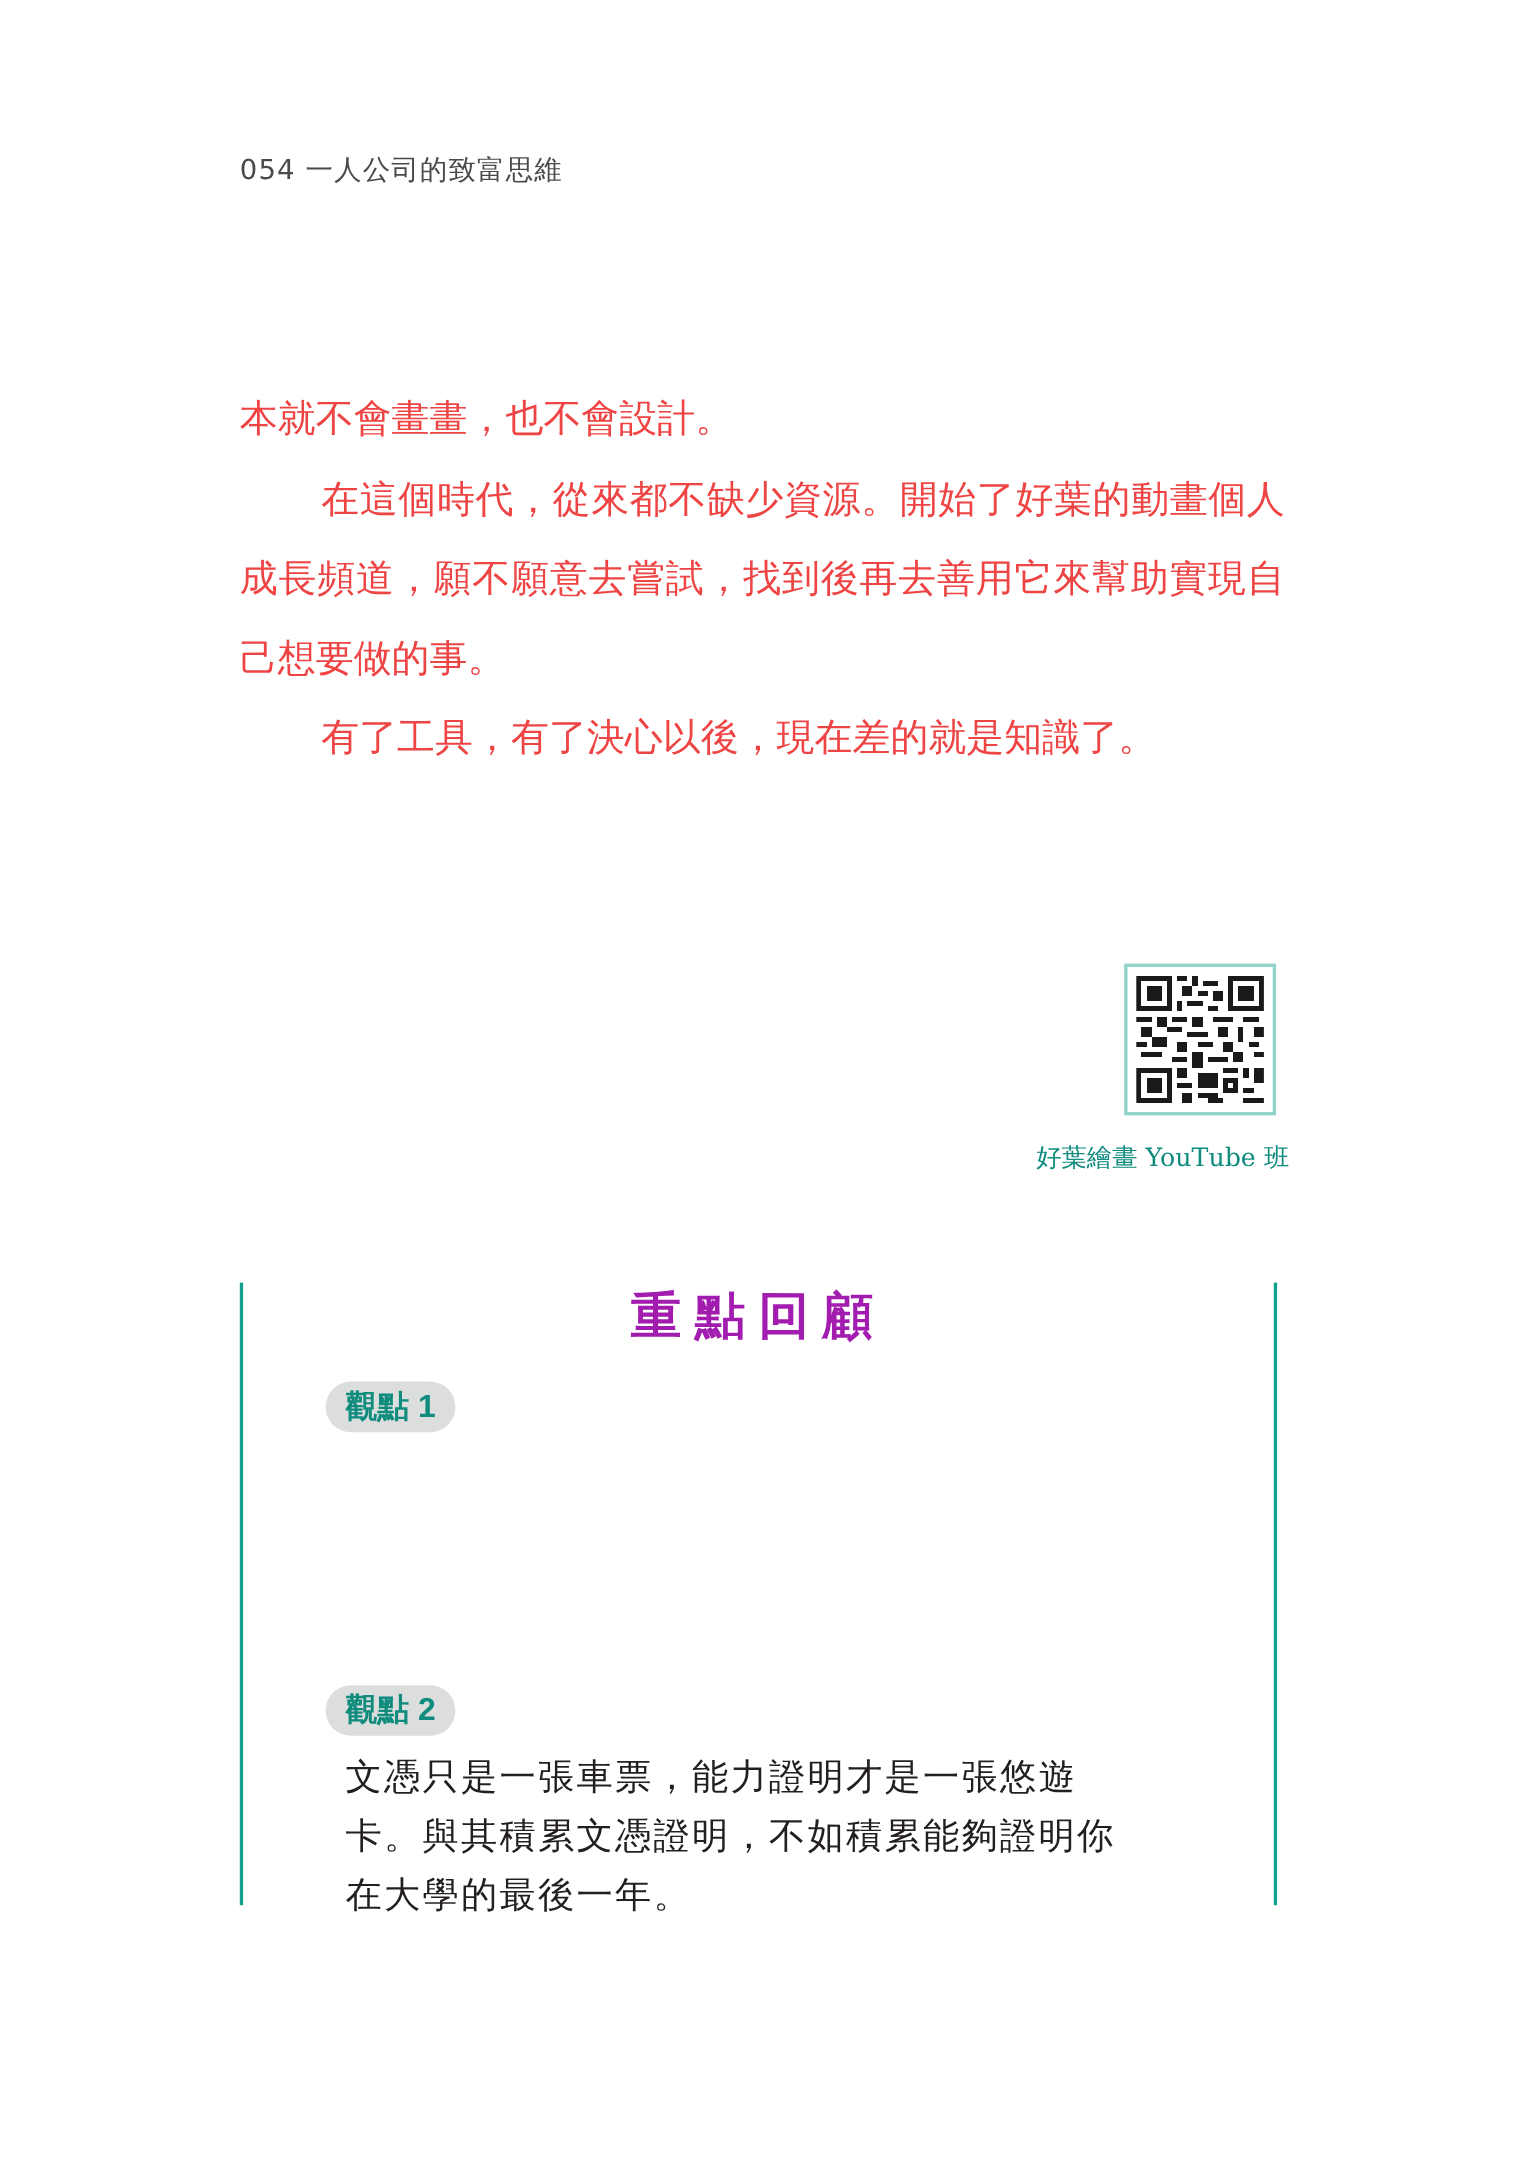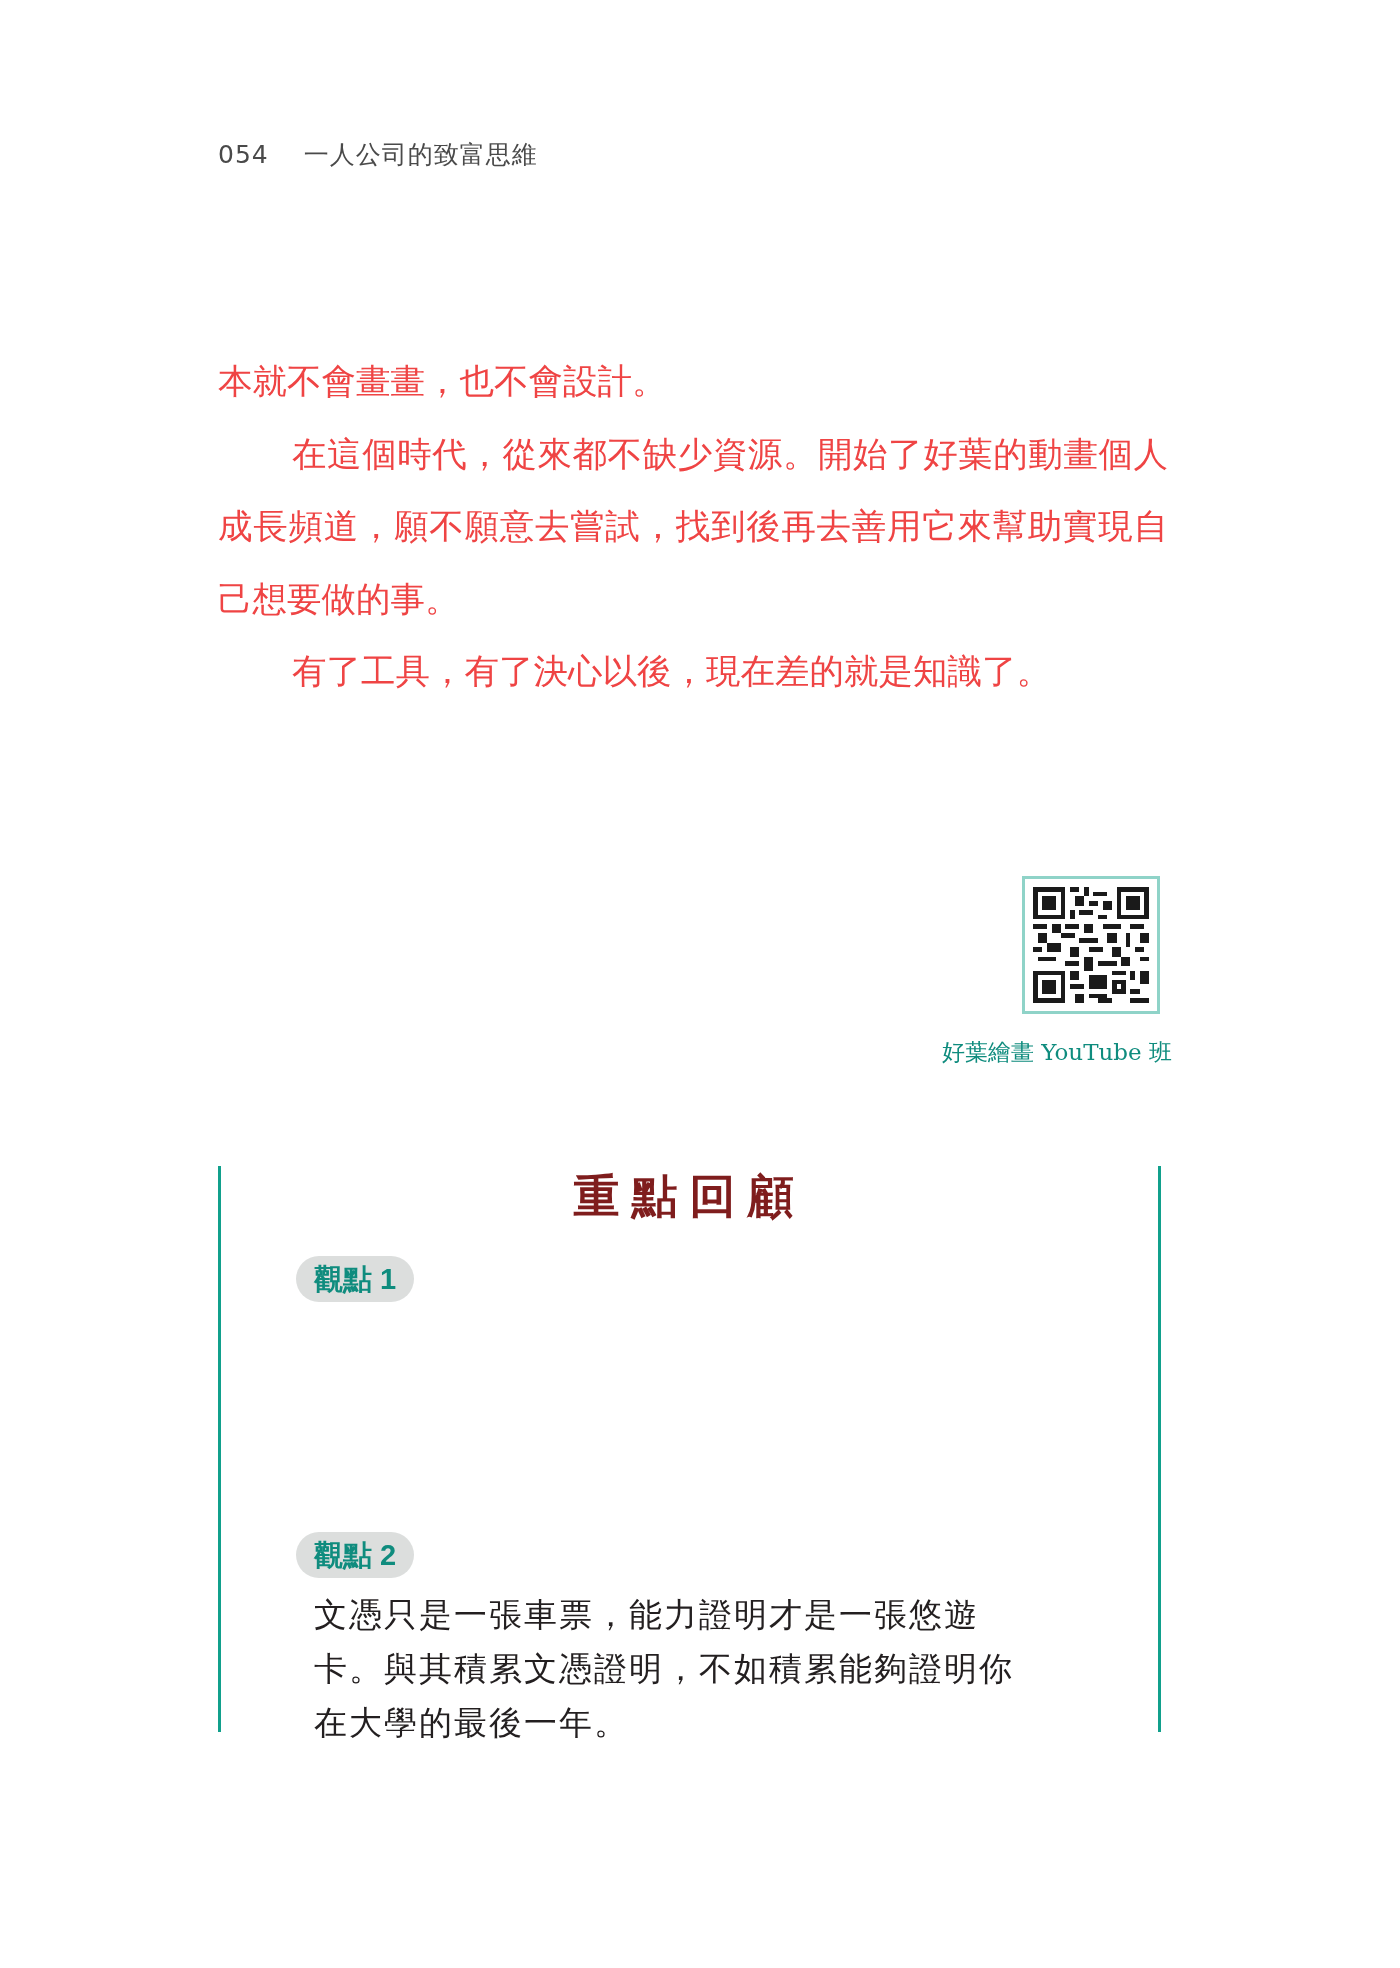--- a/index.html
+++ b/index.html
@@ -1,36 +1,36 @@
 <!DOCTYPE html>
 <html><head>
 <meta charset="utf-8">
 <style>
   html, body { margin: 0; padding: 0; background: #ffffff; }
   body { width: 1400px; height: 1968px; position: relative; overflow: hidden;
          font-family: "DejaVu Serif", "Liberation Serif", serif; color: #231f20; }
   .page-header { position: absolute; left: 218px; top: 138px; font-family: "DejaVu Sans", "Liberation Sans", sans-serif;
                  font-size: 25px; color: #4a4a4a; letter-spacing: 1px; }
-  .page-header .num { margin-right: 26px; }
+  .page-header .num { }
   .body-text { position: absolute; left: 218px; width: 950px; top: 348px;
                font-family: Liberation Mono, monospace; font-size: 34.5px; line-height: 72.5px;
                color: #ef4444; }
   .body-text p { margin: 0; text-align: justify; text-align-last: left; letter-spacing: 0px; }
   .body-text p.indent { text-indent: 74px; }
   .qr-wrap { position: absolute; left: 1022px; top: 876px; width: 138px; height: 138px;
              border: 3px solid #8fd3c8; background: #fff; box-sizing: border-box; }
   .qr-wrap svg { position: absolute; left: 8px; top: 8px; width: 116px; height: 116px; }
   .qr-caption { position: absolute; right: 228px; top: 1037px; font-family: "DejaVu Serif", "Liberation Serif", serif;
                 font-size: 23px; color: #0f8c7e; white-space: nowrap; }
   .review-box { position: absolute; left: 218px; top: 1166px; width: 943px; height: 566px; }
   .review-box .rule-left { position: absolute; left: 0; top: 0; width: 3px; height: 100%; background: #11a08c; }
   .review-box .rule-right { position: absolute; right: 0; top: 0; width: 3px; height: 100%; background: #11a08c; }
   .review-title { position: absolute; left: 0; right: 0; top: 0; text-align: center;
                   font-family: "DejaVu Sans", "Liberation Sans", sans-serif; font-weight: bold; font-size: 46px;
-                  letter-spacing: 12px; color: #7f1d1d; }
+                  letter-spacing: 12px; color: #a21caf; }
   .point-badge { position: absolute; left: 78px; height: 46px; padding: 0 18px; border-radius: 23px;
                  background: #dcdedd; color: #0f8c7e; font-family: Liberation Sans, sans-serif;
                  font-weight: bold; font-size: 29px; line-height: 46px; }
   .point-text { position: absolute; left: 96px; width: 772px; font-family: "DejaVu Sans", "Liberation Sans", sans-serif;
                 font-size: 33px; line-height: 54px; color: #231f20; letter-spacing: 2px; }
   .point-text p { margin: 0; }
 </style>
 </head>
 <body>
 

